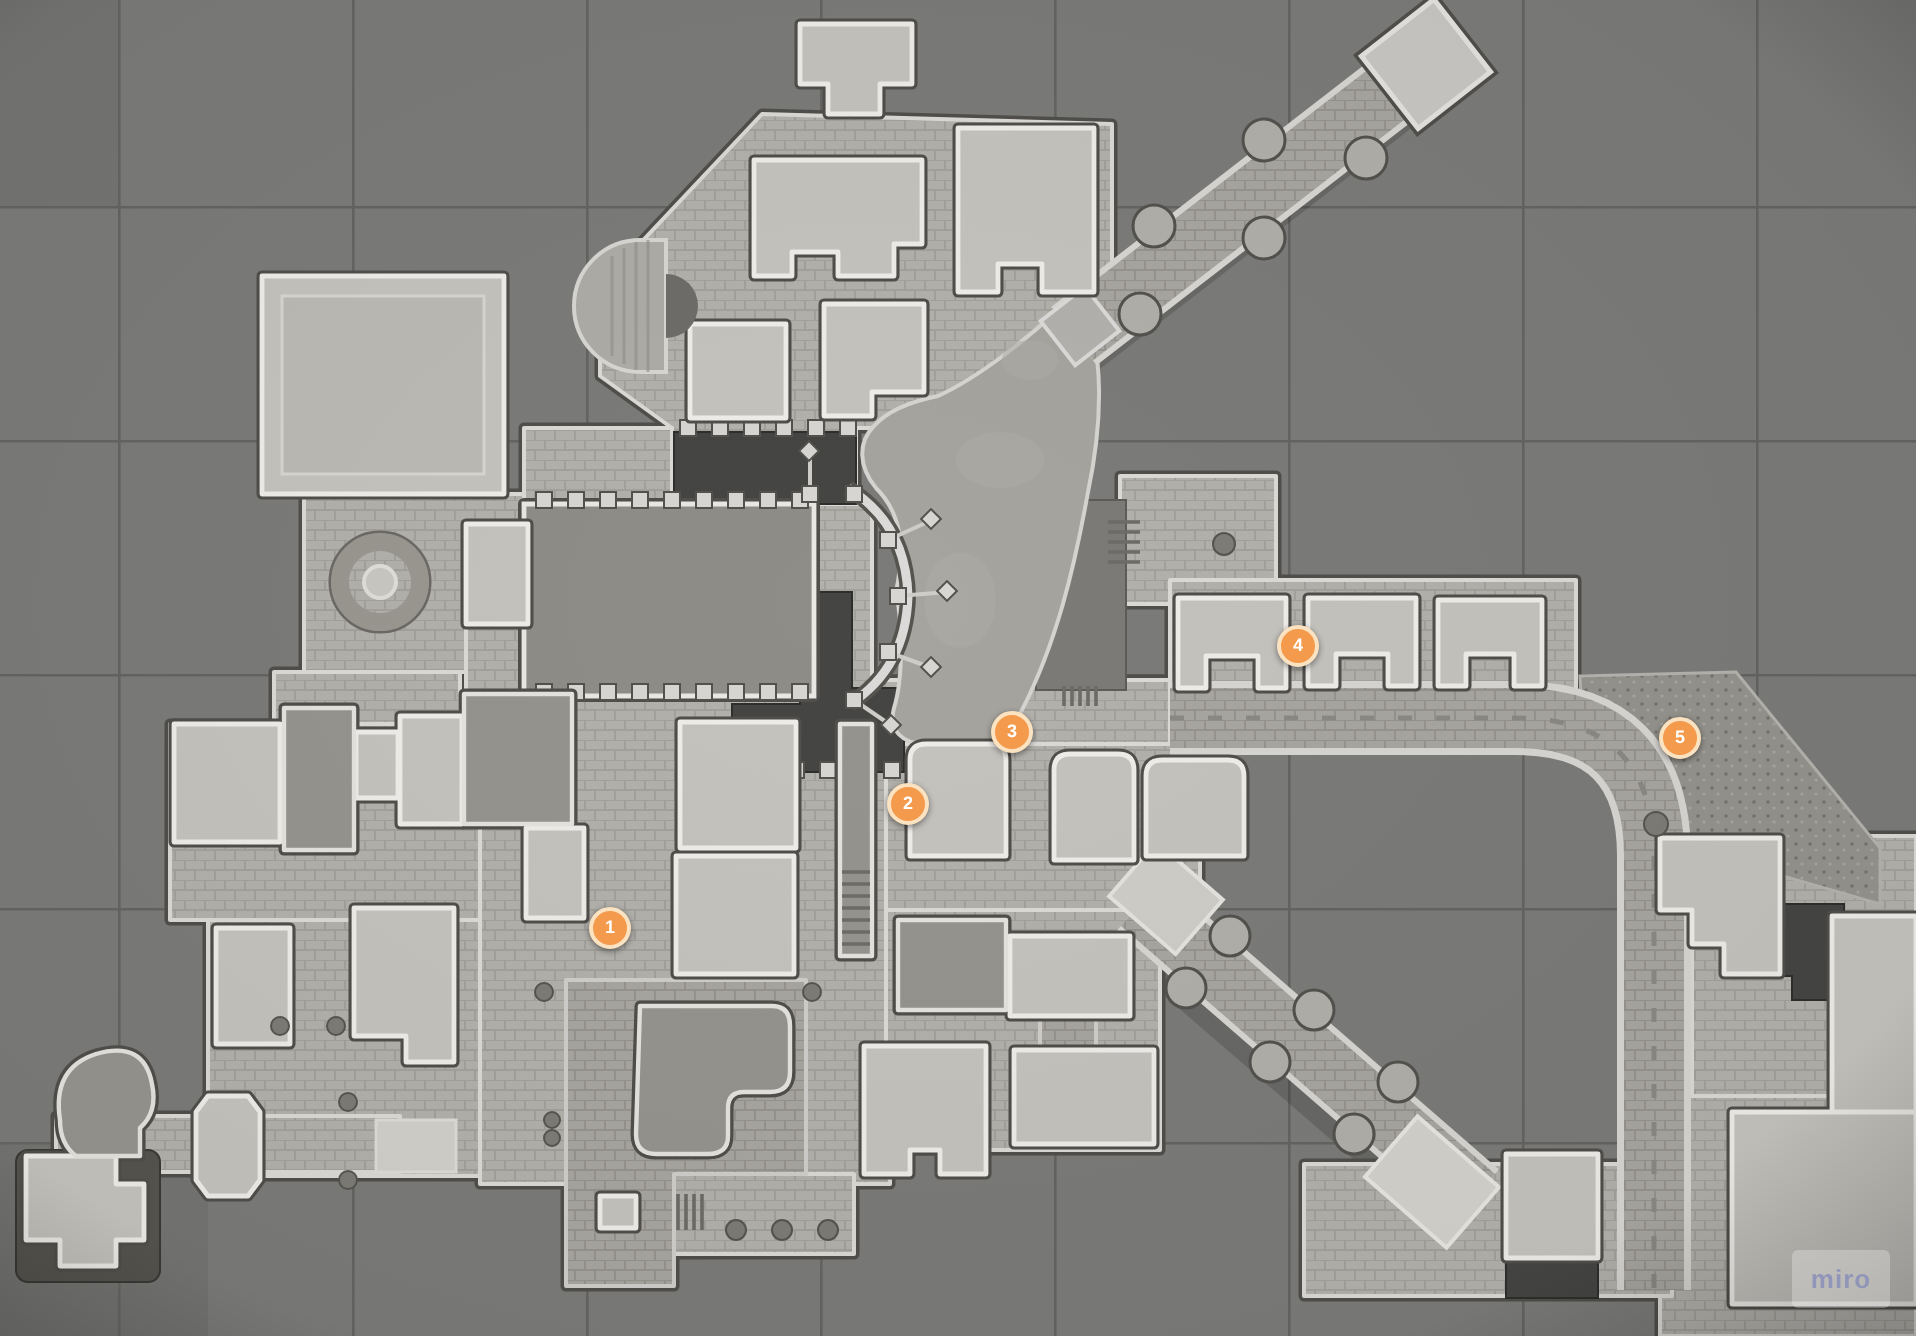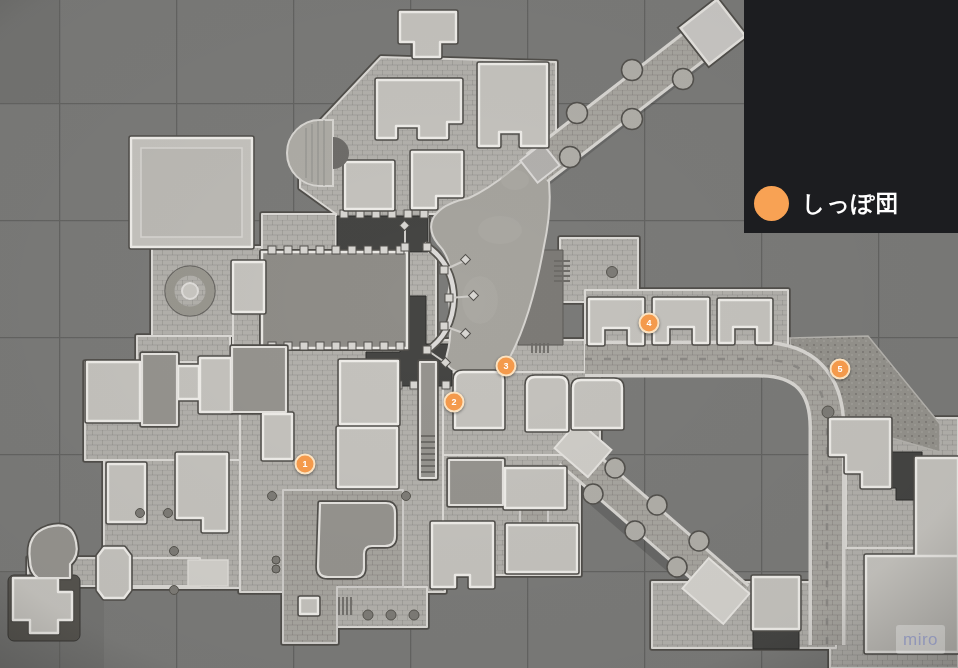--- a/index.html
+++ b/index.html
@@ -33,21 +33,21 @@
     position:absolute;width:17px;height:17px;border-radius:50%;
     border:2px solid #fbe3c2;transform:translate(-50%,-50%);
     display:flex;align-items:center;justify-content:center;
     color:#fff;font-size:9px;font-weight:bold;line-height:1;
     box-shadow:0 1px 3px rgba(0,0,0,.45);cursor:pointer;
   }
   .watermark{
     position:absolute;left:896px;top:625px;width:49px;height:29px;
     background:rgba(255,255,255,.30);border-radius:3px;z-index:25;
     display:flex;align-items:center;justify-content:center;
-    color:#8f95bb;font-size:17px;font-weight:400;opacity:.9;letter-spacing:.5px;
+    color:#8f95bb;font-size:13px;font-weight:700;opacity:.9;letter-spacing:.5px;
   }
 </style>
 </head>
 <body>
 
 <div class="screen">
 
   <svg class="map-svg" width="958" height="668" viewBox="0 0 958 668">
     <defs>
       <pattern id="cob" width="10" height="10" patternUnits="userSpaceOnUse">
@@ -325,22 +325,16 @@
   </svg>
 
   <div id="markers-layer">
       <div class="marker" style="left: 305px; top: 464px; background: rgb(244, 154, 76); border-color: rgb(251, 227, 194);">1</div>
       <div class="marker" style="left: 454px; top: 402px; background: rgb(244, 154, 76); border-color: rgb(251, 227, 194);">2</div>
       <div class="marker" style="left: 506px; top: 366px; background: rgb(244, 154, 76); border-color: rgb(251, 227, 194);">3</div>
       <div class="marker" style="left: 649px; top: 323px; background: rgb(244, 154, 76); border-color: rgb(251, 227, 194);">4</div>
       <div class="marker" style="left: 840px; top: 369px; background: rgb(244, 154, 76); border-color: rgb(251, 227, 194);">5</div>
     </div>
 
-  <div class="legend" title="しっぽ団">
-    <div class="legend-row">
-      <span class="legend-dot" style="background: rgb(248, 162, 84);"></span>
-      <span class="legend-label">しっぽ団</span>
-    </div>
-  </div>
 
   <div class="watermark">miro</div>
 
 </div>
 
 </body></html>

